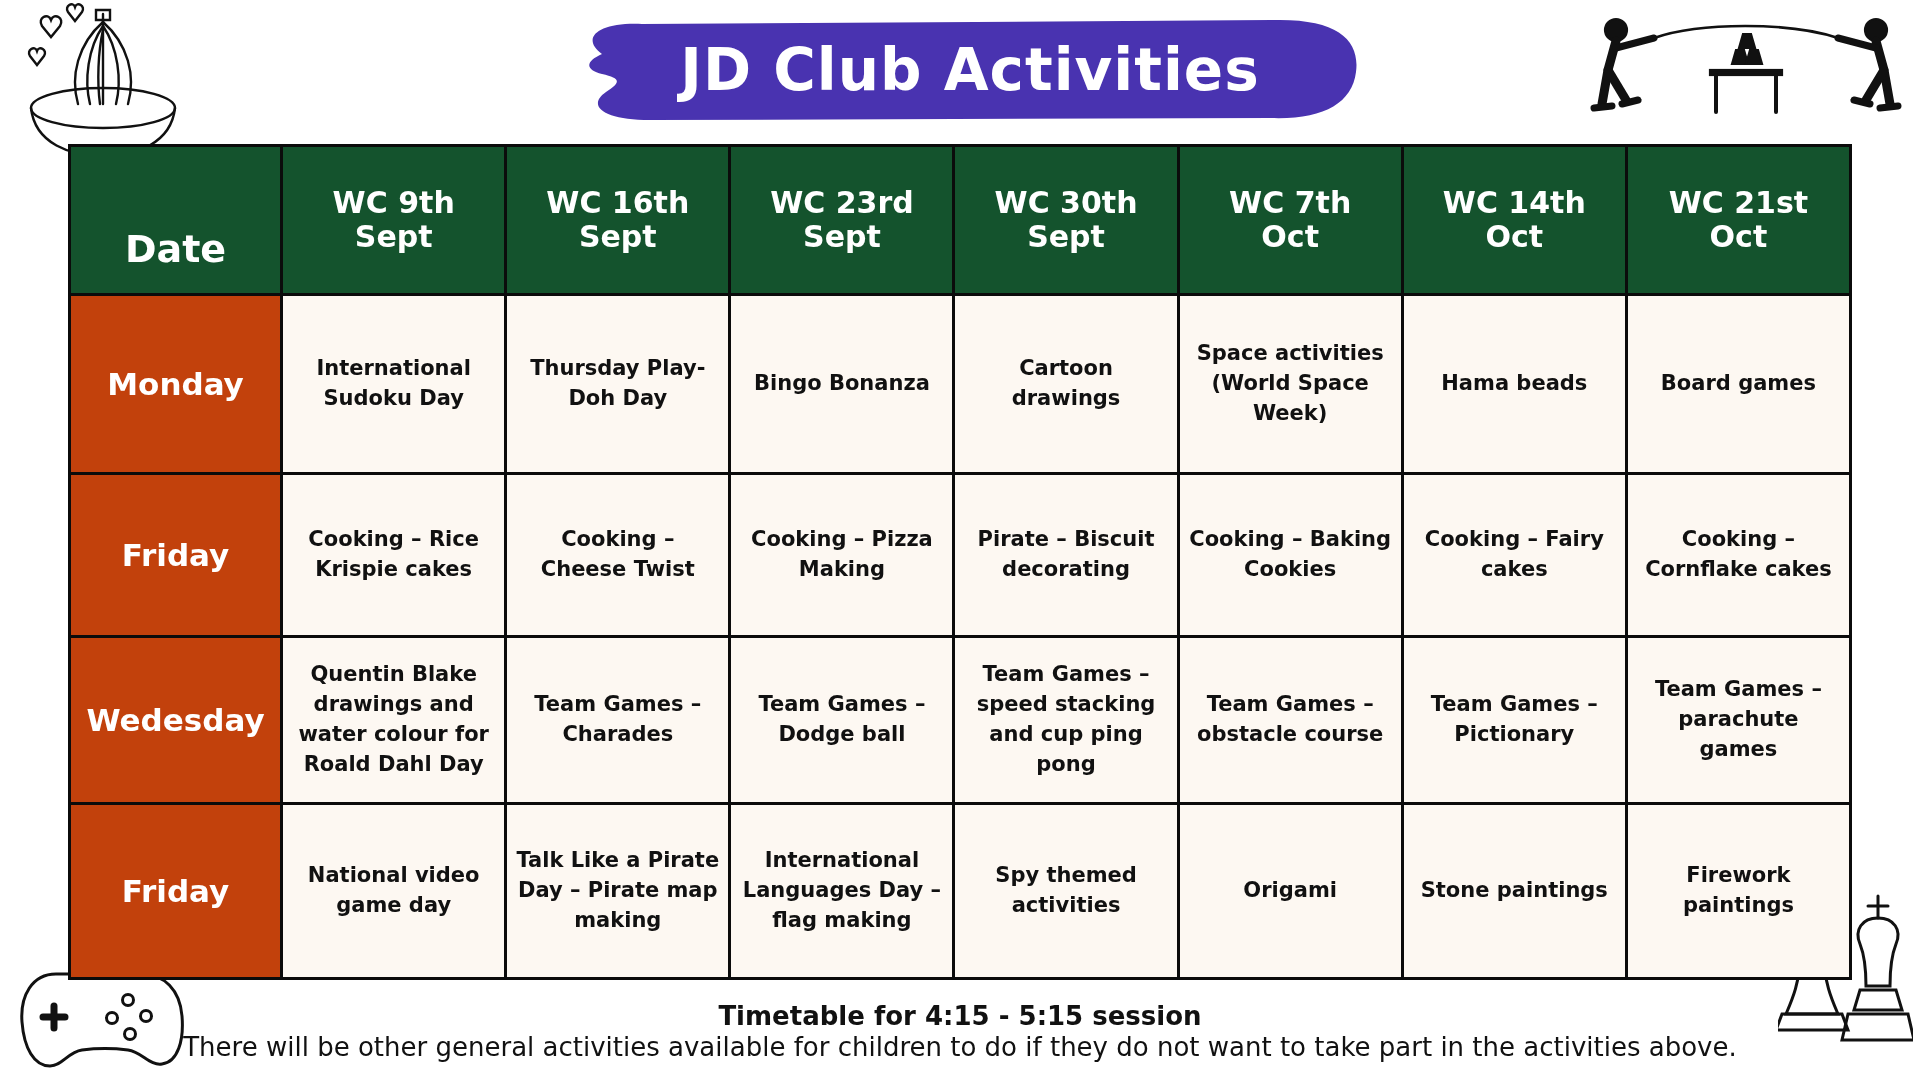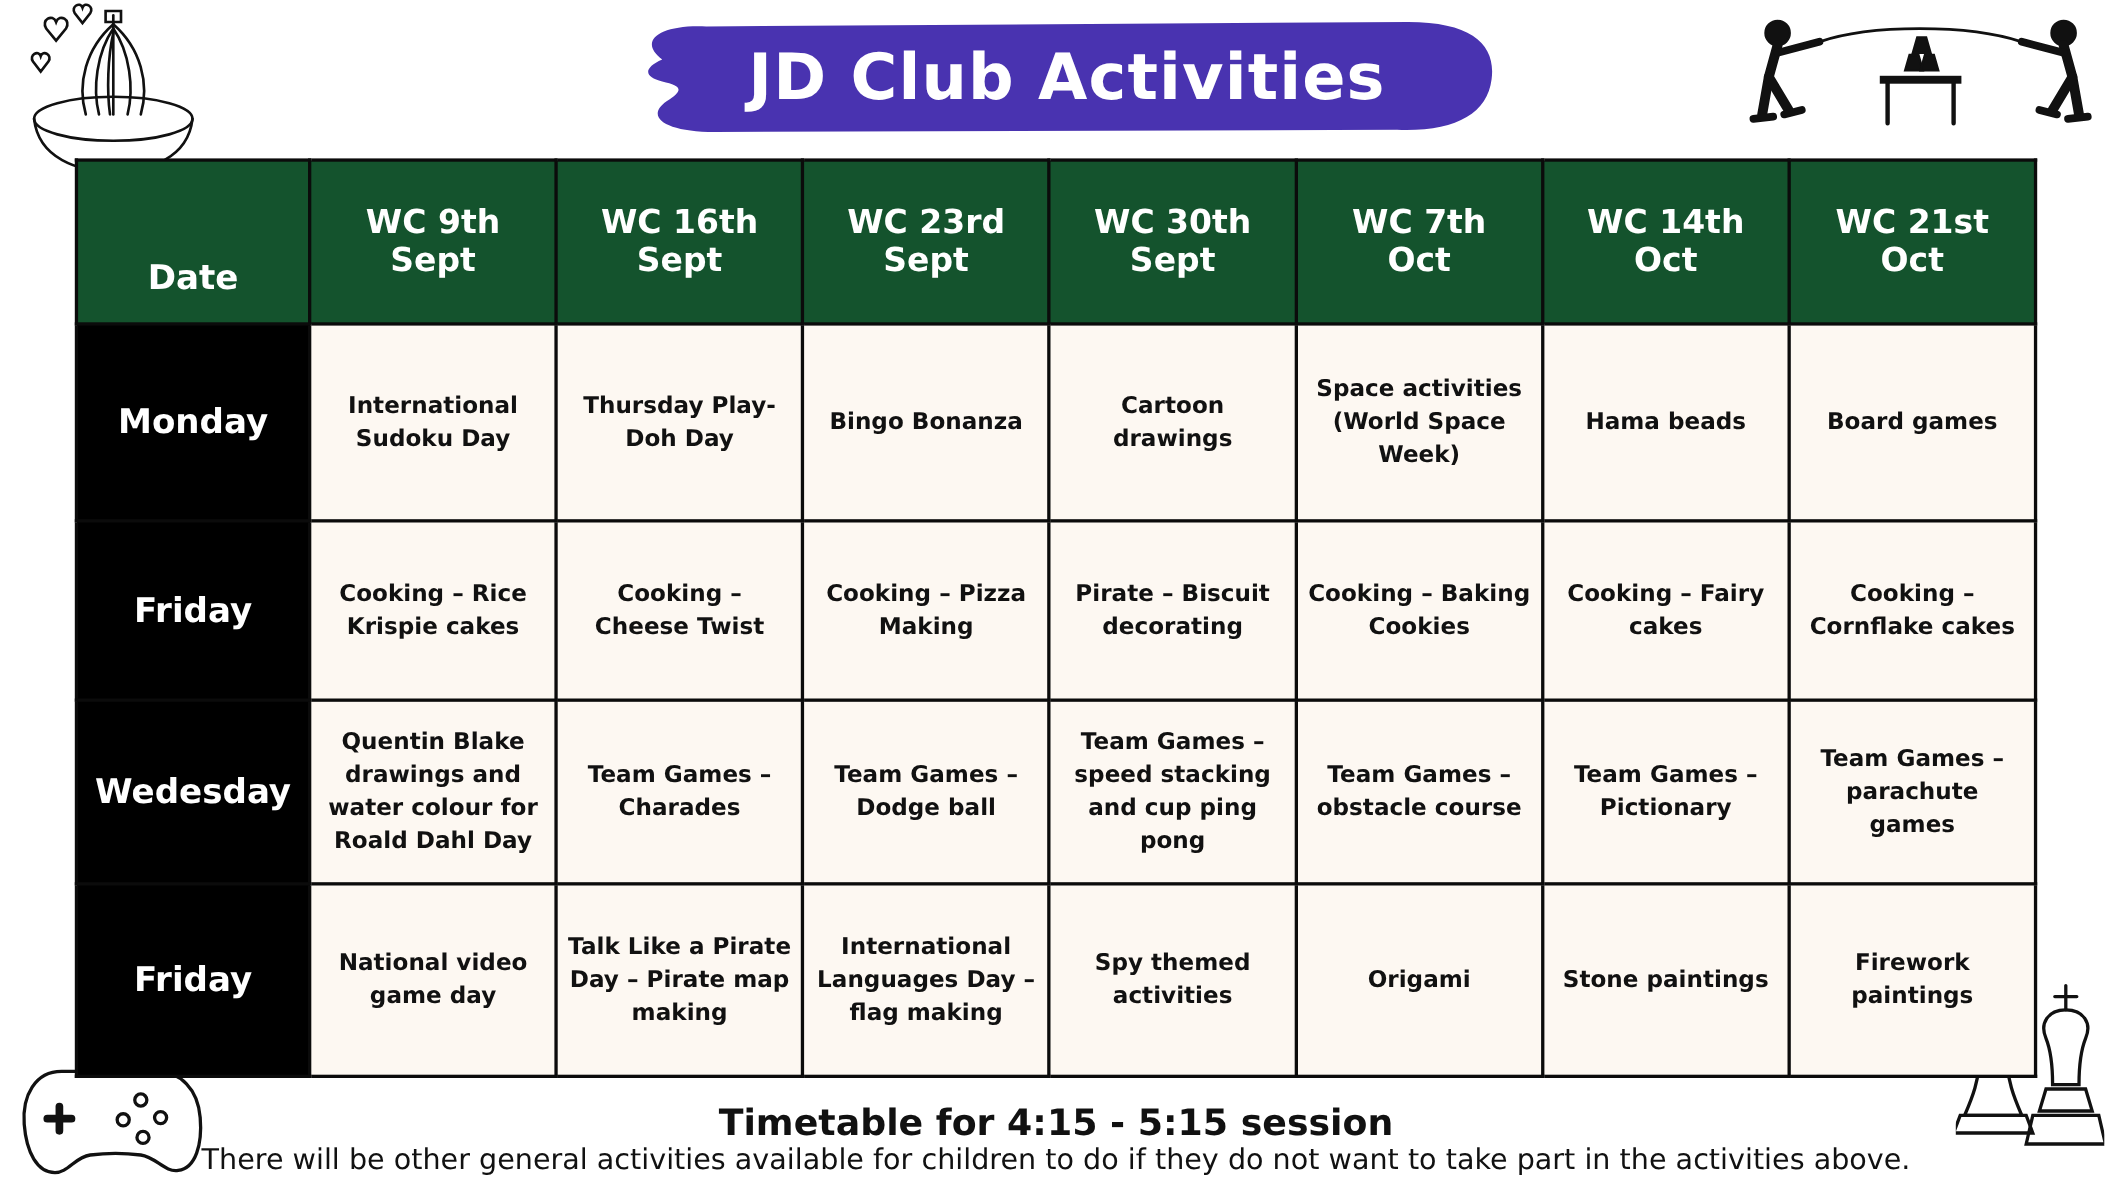--- a/index.html
+++ b/index.html
@@ -83,27 +83,27 @@
 
   thead th {
     background: #14532d;
     color: #ffffff;
     font-size: 30px;
     font-weight: bold;
     line-height: 1.14;
     height: 118px;
   }
   thead th.date-head {
-    font-size: 31px;
+    font-size: 38px;
     vertical-align: bottom;
     padding-bottom: 22px;
   }
 
   td.daycell {
-    background: #000000;
+    background: #c2410c;
     color: #ffffff;
     font-size: 31px;
     font-weight: bold;
     line-height: 1.1;
   }
   td.actcell {
     background: #fdf8f2;
     color: #111111;
     font-size: 21px;
     font-weight: bold;
@@ -118,21 +118,21 @@
   .footer {
     position: absolute;
     left: 0;
     top: 1002px;
     width: 1920px;
     text-align: center;
     z-index: 2;
   }
   .footer-main {
     font-family: "DejaVu Sans", sans-serif;
-    font-size: 33px;
+    font-size: 26px;
     font-weight: bold;
     color: #111111;
     line-height: 1.15;
   }
   .footer-sub {
     font-family: "DejaVu Sans", sans-serif;
     font-size: 26px;
     font-weight: normal;
     color: #111111;
     line-height: 1.2;

